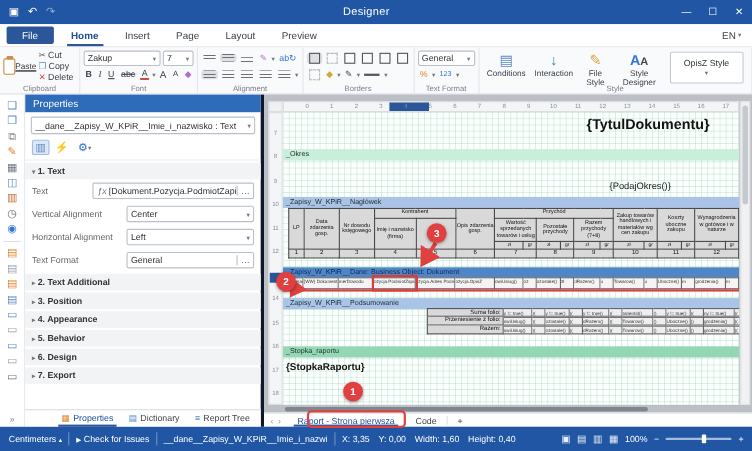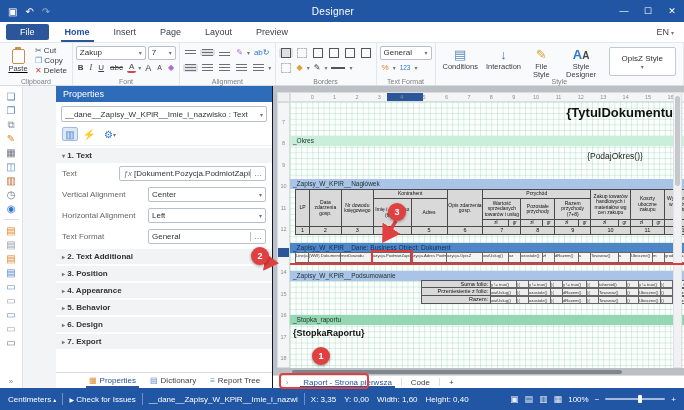--- a/index.html
+++ b/index.html
@@ -31,21 +31,21 @@
             display:flex; border-bottom:1px solid #d5dce6; }
   .rgroup { position:relative; border-right:1px solid #e3e6ea; padding:2px 3px 10px 3px; }
   .rgroup .glabel { position:absolute; bottom:0; left:0; right:0; text-align:center; font-size:7px; color:#7a7f87; }
   .rowline { display:flex; align-items:center; gap:2px; height:15px; }
   .minibtn { font-size:8px; color:#3c4048; display:flex; align-items:center; gap:2px; padding:0 2px; border-radius:2px; }
   .minibtn .mi { font-size:8px; }
   .pressed { background:#dde1e6; }
   .combo { border:1px solid #b9c0c9; background:#fff; font-size:8px; color:#333; display:flex;
            align-items:center; justify-content:space-between; padding:0 3px; height:14px; border-radius:2px; }
   .caret { font-size:6px; color:#777; }
-  .paste { display:flex; flex-direction:column; align-items:center; justify-content:center; width:30px; height:31px;text-decoration:underline; }
+  .paste { display:flex; flex-direction:row; align-items:center; width:30px; height:31px;text-decoration:underline; }
   .clipicon { width:13px; height:15px; border:1.5px solid #c98c4a; border-radius:2px; position:relative; background:#fff; }
   .clipicon:after { content:""; position:absolute; left:2px; top:-3px; width:6px; height:3px; background:#c98c4a; border-radius:1px; }
   .cutlist { display:flex; flex-direction:column; justify-content:center; gap:1px; }
   .lines-i { width:11px; height:8px; background:repeating-linear-gradient(to bottom,#6b6f76 0 1px,transparent 1px 3px); }
   .sq { width:10px; height:10px; border:1px solid #555; display:inline-block; }
   .sq.none { border:1px dashed #bbb; }
   .bigbtn { display:flex; flex-direction:column; align-items:center; justify-content:flex-start; padding:2px 4px 0 4px;
             font-size:7.5px; color:#3c4048; text-align:center; line-height:1.1; }
   .bigbtn .bi { font-size:13px; height:16px; line-height:16px; }
   .selectstyle { border:1px solid #c3c9d2; background:#fff; width:84px; margin:2px 4px; display:flex; flex-direction:column;
@@ -53,21 +53,21 @@
 
   
   .main { position:absolute; left:0; top:86px; width:684px; height:302px; display:flex; }
   .lefttools { width:23px; background:#fff; border-right:1px solid #e2e4e8; display:flex; flex-direction:column;
                align-items:center; padding-top:4px; gap:1px; overflow:hidden; }
   .ticon { font-size:10px; line-height:13px; height:13px; color:#5b8ac5; }
   .tool-divider { width:16px; border-top:1px solid #dfe2e6; margin:3px 0; }
   .overflow-ch { margin-top:auto; color:#888; font-size:8px; padding-bottom:2px; }
 
   
-  .props { width:217px; background:#fff; border-right:1px solid #0f172a; position:relative; font-size:8px;margin-left:33px; }
+  .props { width:217px; background:#fff; border-right:3px solid #0f172a; position:relative; font-size:8px; }
   .props-header { height:16px; background:#2e6bb8; color:#fff; font-size:9px; display:flex; align-items:center; padding-left:7px; }
   .selector { margin:4px 5px 0 5px; height:16px; }
   .ptools { display:flex; gap:4px; padding:5px 6px 4px 6px; align-items:center; border-bottom:1px solid #eceef1; }
   .ptool { width:16px; height:14px; display:flex; align-items:center; justify-content:center; font-size:10px; border-radius:2px; }
   .ptool.sel { background:#dce8f8; border:1px solid #9dbde4; }
   .design-row { display:flex; gap:5px; padding:4px 6px; align-items:center; }
   .hamb { width:22px; height:18px; border:1px solid #c3c9d2; border-radius:2px; background:
           repeating-linear-gradient(to bottom,transparent 0 3px,#8a8f98 3px 4px) content-box; padding:3px; }
   .design-btn { flex:1; height:18px; background:#f2f3f5; border:1px solid #cfd4da; display:flex; align-items:center;
                 justify-content:center; color:#333; border-radius:2px; }
@@ -104,21 +104,21 @@
                            linear-gradient(to bottom, rgba(120,200,160,.30) 1px, transparent 1px);
           background-size:5.6px 5.6px; overflow:hidden; }
   .band-strip { position:absolute; left:0; width:415px; height:10px; font-size:6.5px; color:#233; padding:1px 0 0 3px;
                 white-space:nowrap; overflow:hidden; }
   .strip-okres { top:34px; background:#c9efdb; }
   .strip-naglowek { top:77px; background:#a9c4e6; }
   .strip-dane { top:141px; background:#4f86c8; color:#0d2b55; }
   .strip-podsum { top:169px; background:#a9c4e6; }
   .strip-stopka { top:213px; background:#93d8b3; }
   .title-text { position:absolute; left:200px; top:3px; width:188px; text-align:right; font-size:13px; font-weight:bold; color:#111; }
-  .okres-text { position:absolute; left:280px; top:49px; width:90px; font-size:8.5px; color:#222; text-align:center; }
+  .okres-text { position:absolute; left:280px; top:62px; width:90px; font-size:8.5px; color:#222; text-align:center; }
   .stopka-text { position:absolute; left:3px; top:226px; font-size:9px; font-weight:bold; color:#111; }
 
   table.kpir { position:absolute; left:5px; top:87px; border-collapse:collapse; table-layout:fixed; }
   table.kpir td { border:1px solid #4a4a4a; background:#d9d9d9; font-size:5px; line-height:1.1; text-align:center;
                   color:#111; padding:0; overflow:hidden; }
   table.kpir tr.rnum td { height:8px; font-size:5.5px; }
   table.kpir tr.rzl td { height:7px; font-size:4.5px; }
 
   .drow { position:absolute; left:5px; top:150px; display:flex; height:11px; }
   .drow span { border:1px solid #666; border-left:none; background:#f4f4f4; font-size:4.2px; color:#333;

